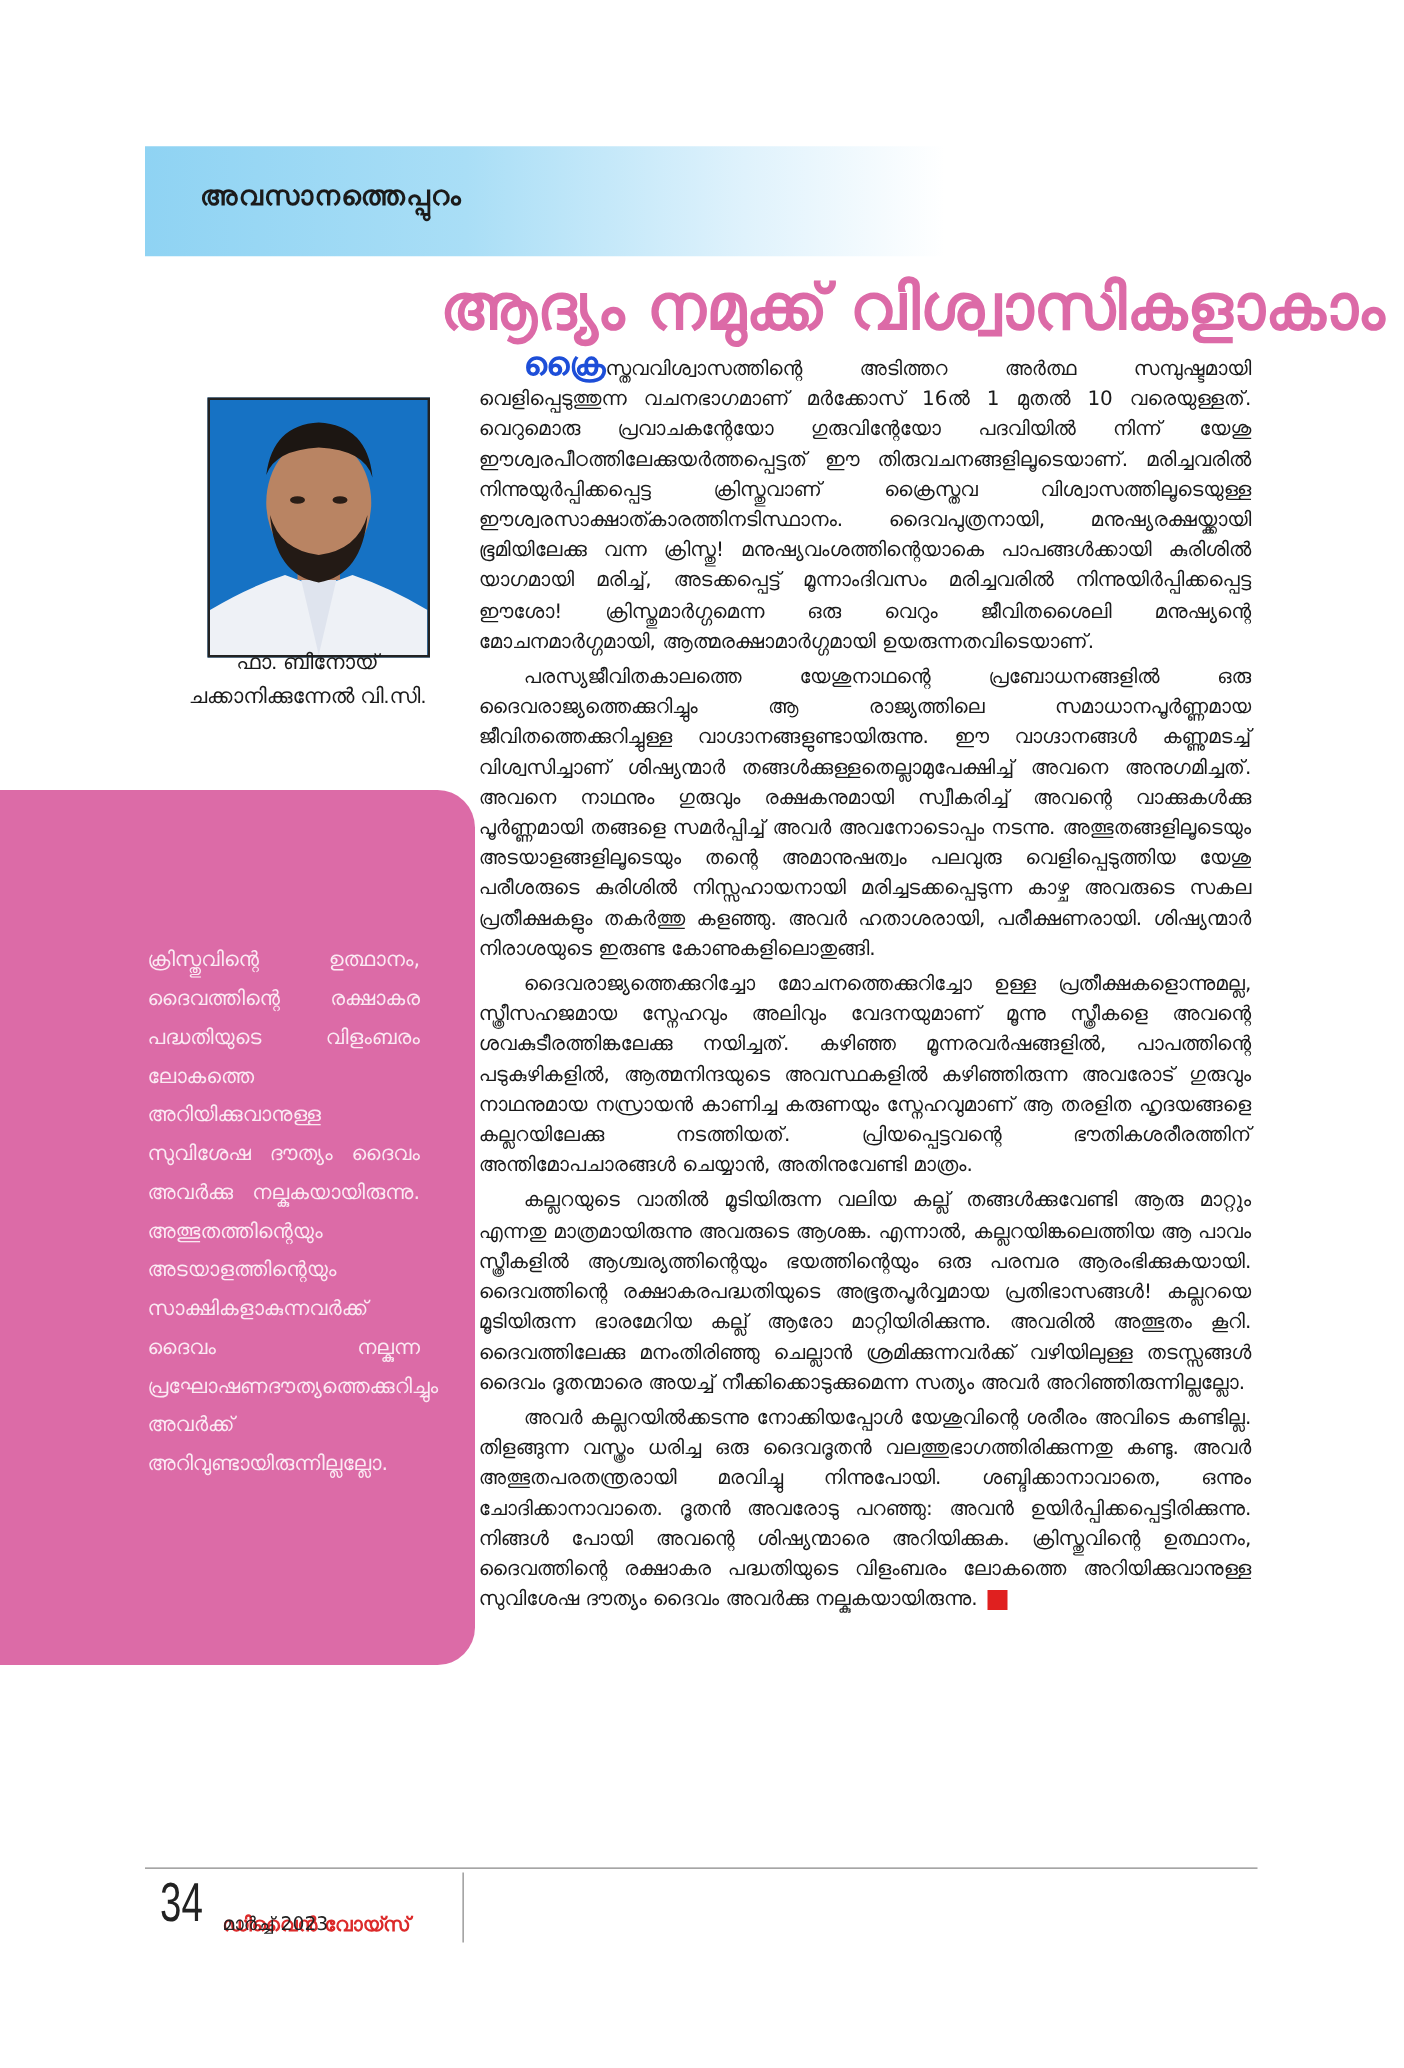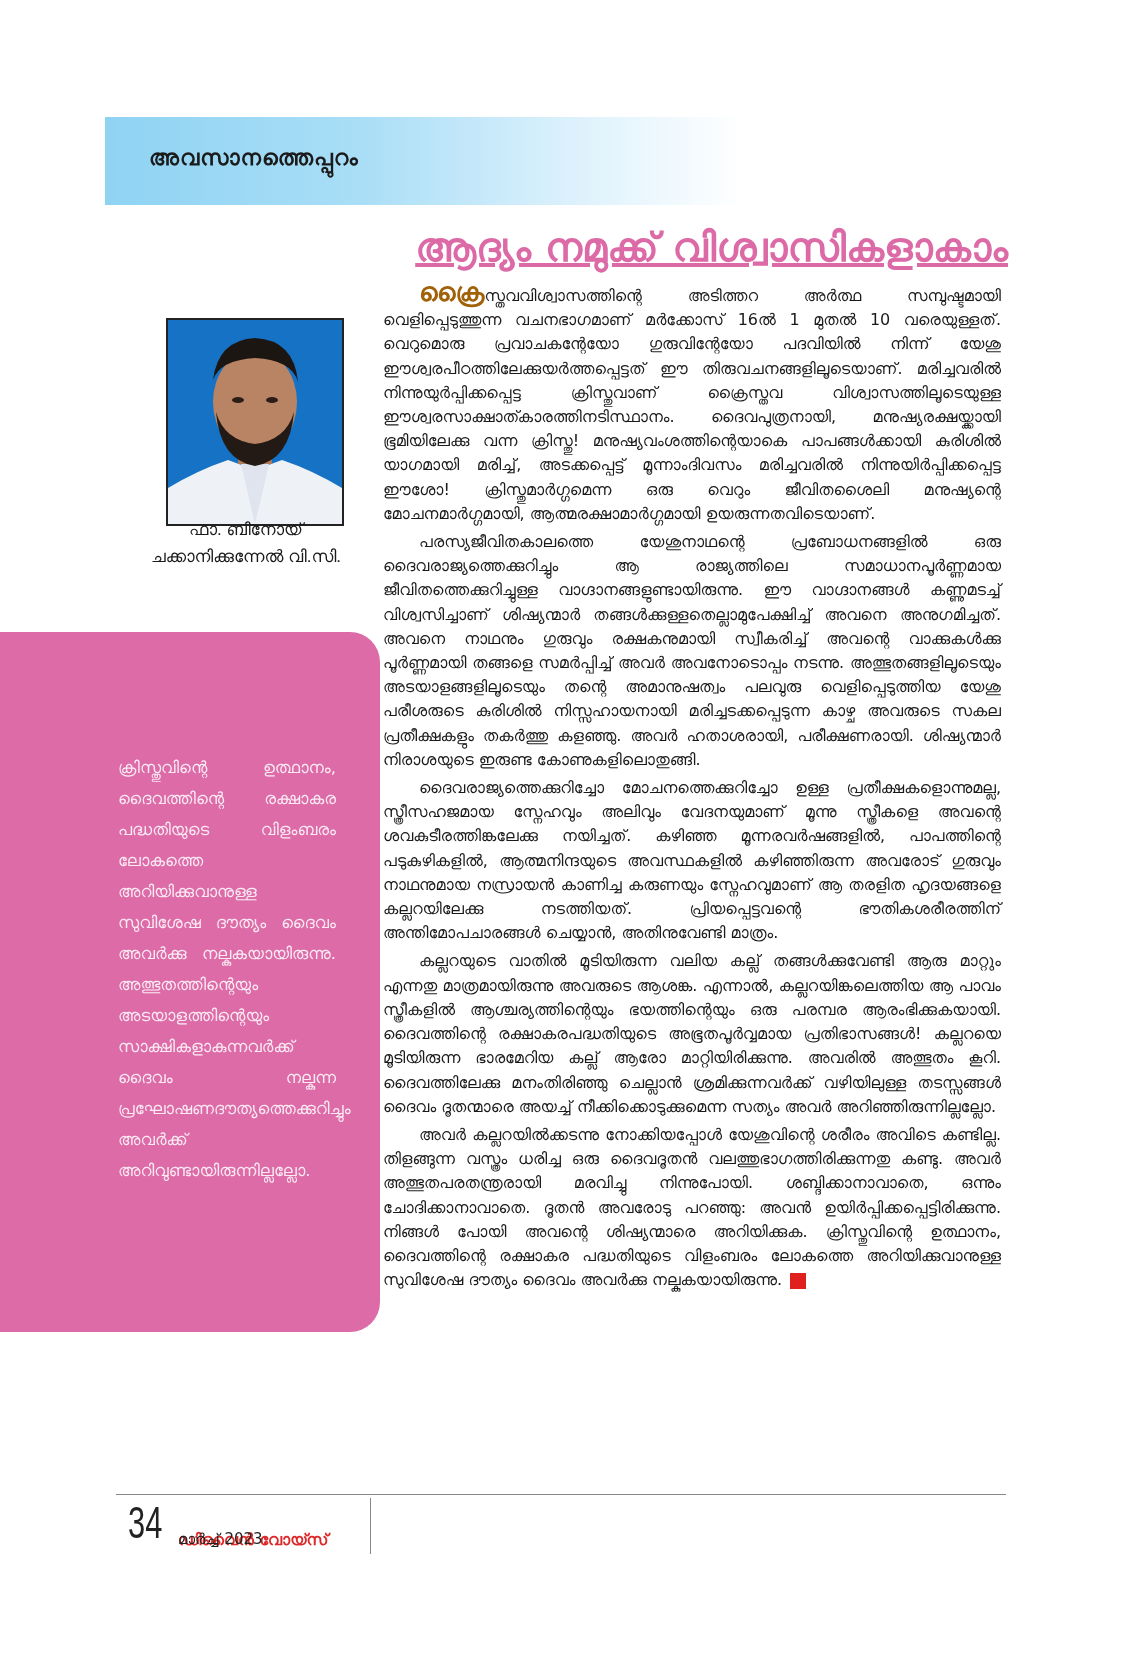--- a/index.html
+++ b/index.html
@@ -1,43 +1,43 @@
 <!DOCTYPE html>
 <html><head>
 <meta charset="utf-8">
 <style>
   html, body { margin: 0; padding: 0; background: #ffffff; }
   body { width: 1123px; height: 1654px; position: relative; overflow: hidden;
          font-family: "DejaVu Sans", sans-serif; color: #1a1a1a; }
 
-  .section-band { position: absolute; left: 105px; top: 117px; width: 640px; height: 88px;
+  .section-band { position: absolute; left: 116px; top: 117px; width: 640px; height: 88px;
     background: linear-gradient(to right, #8fd3f3 0%, #a9def6 40%, #dff2fc 75%, #ffffff 100%); }
   .section-label { position: absolute; left: 44px; top: 28px; font-size: 22px; font-weight: bold;
     color: #1b1b1b; letter-spacing: 1px; font-family: "DejaVu Sans", sans-serif; }
 
   .headline { position: absolute; left: 352px; top: 222px; width: 656px; text-align: right;
-    font-size: 40px; font-weight: bold; color: #dc6aa7; line-height: 50px; white-space: nowrap;
-    font-family: "DejaVu Sans", sans-serif; text-decoration: underline; }
+    font-size: 51px; font-weight: bold; color: #dc6aa7; line-height: 50px; white-space: nowrap;
+    font-family: "DejaVu Sans", sans-serif; }
 
   .photo { position: absolute; left: 166px; top: 318px; width: 174px; height: 204px;
     border: 2px solid #222; background: #1672c4; overflow: hidden; }
   .photo svg { display: block; }
   .author { position: absolute; left: 116px; top: 516px; width: 260px; text-align: center;
     font-size: 17px; line-height: 27px; color: #1a1a1a; font-family: Liberation Sans, sans-serif; }
 
   .pull-box { position: absolute; left: 0; top: 632px; width: 380px; height: 700px;
     background: #dc6ba7; border-radius: 0 30px 30px 0; }
   .pull-text { position: absolute; left: 118px; top: 120px; width: 218px; font-size: 16.5px;
     line-height: 31px; color: #fbe9f3; text-align: justify; font-family: "DejaVu Sans", sans-serif; }
 
   .article { position: absolute; left: 383px; top: 282px; width: 618px; font-size: 16px;
     line-height: 24.2px; text-align: justify; color: #1a1a1a; font-family: "DejaVu Sans", sans-serif; }
   .article p { margin: 0 0 4px 0; text-indent: 36px; }
   .article p.first { text-indent: 36px; }
-  .dropcap { color: #a16207; font-weight: bold; font-size: 26px; line-height: 20px; }
+  .dropcap { color: #1d4ed8; font-weight: bold; font-size: 26px; line-height: 20px; }
   .end-mark { display: inline-block; width: 16px; height: 16px; background: #e0201f;
     vertical-align: middle; margin-left: 8px; }
 
   .footer-rule { position: absolute; left: 116px; top: 1494px; width: 890px; height: 1px; background: #888; }
   .page-num { position: absolute; left: 128px; top: 1498px; font-size: 44px; line-height: 50px;
     color: #222; font-family: "Liberation Sans", sans-serif; transform: scaleX(0.7); transform-origin: left top; }
   .mag-name { position: absolute; left: 178px; top: 1504px; font-size: 16px; font-weight: bold;
     color: #dc2a2a; font-family: "DejaVu Sans", sans-serif; margin-top: 26px; }
   .issue-date { position: absolute; left: 178px; top: 1530px; font-size: 15px; color: #222;
     font-family: "DejaVu Sans", sans-serif; }

